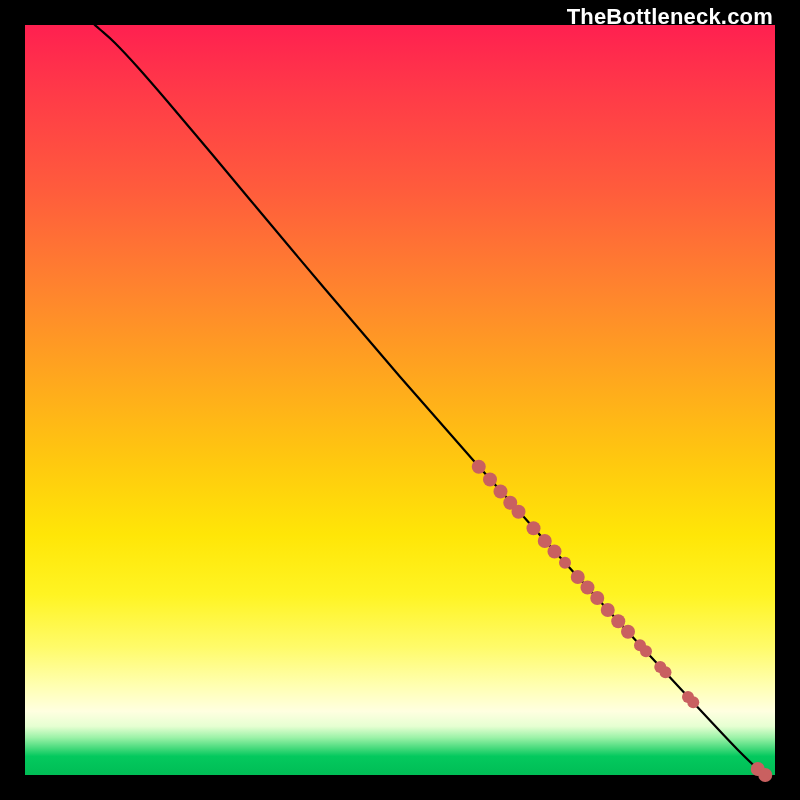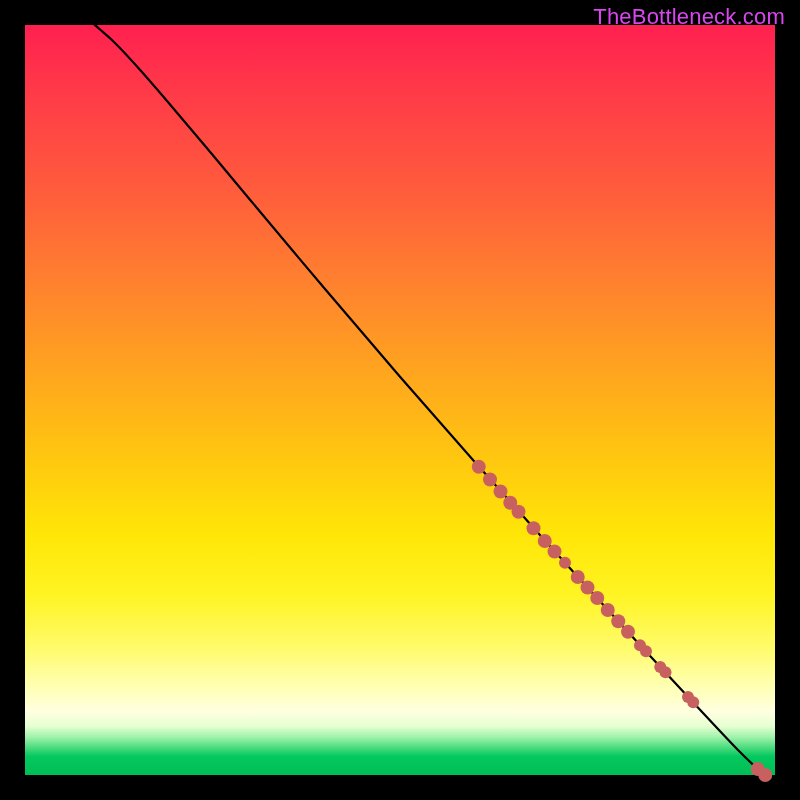--- a/index.html
+++ b/index.html
@@ -39,25 +39,25 @@
       #ffffe0 91.5%,
       #e6ffd2 93.5%,
       #9cf2a8 95%,
       #42d97a 96.5%,
       #04c95e 97.5%,
       #00bd55 100%
     );
   }
   .watermark {
     position: absolute;
-    right: 15px;
+    right: 27px;
     top: 4px;
-    color: #d946ef;
+    color: #ffffff;
     font-size: 22px;
-    font-weight: 400;
+    font-weight: 700;
     letter-spacing: 0.2px;
   }
   svg.overlay {
     position: absolute;
     left: 0;
     top: 0;
     width: 750px;
     height: 750px;
     overflow: visible;
   }

